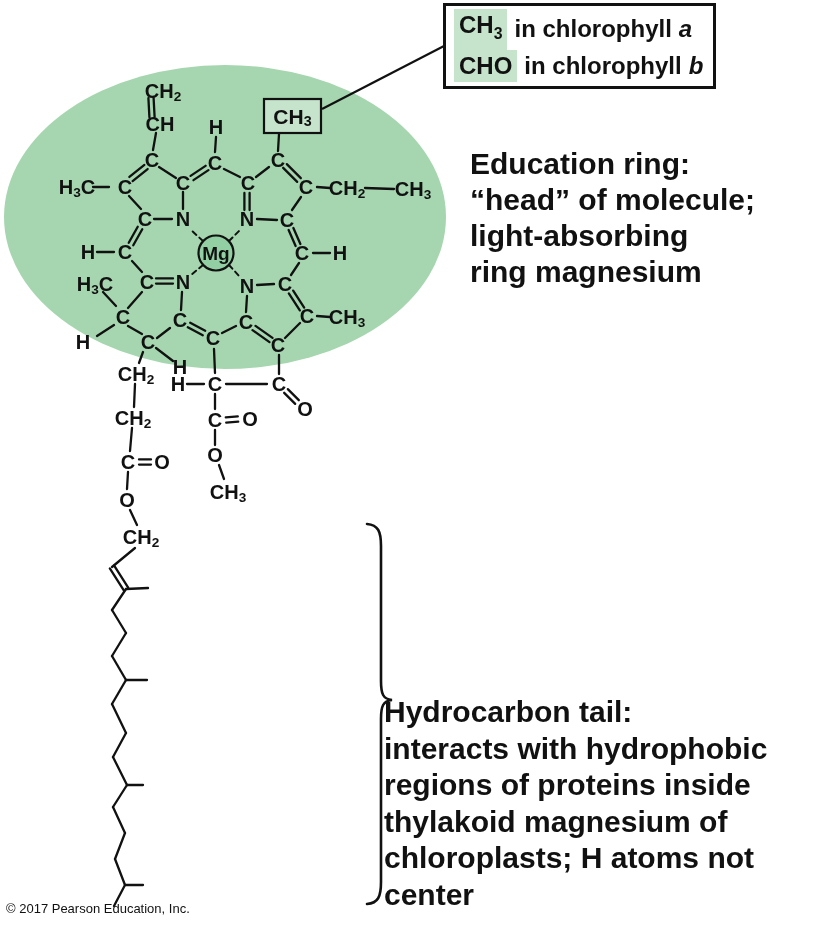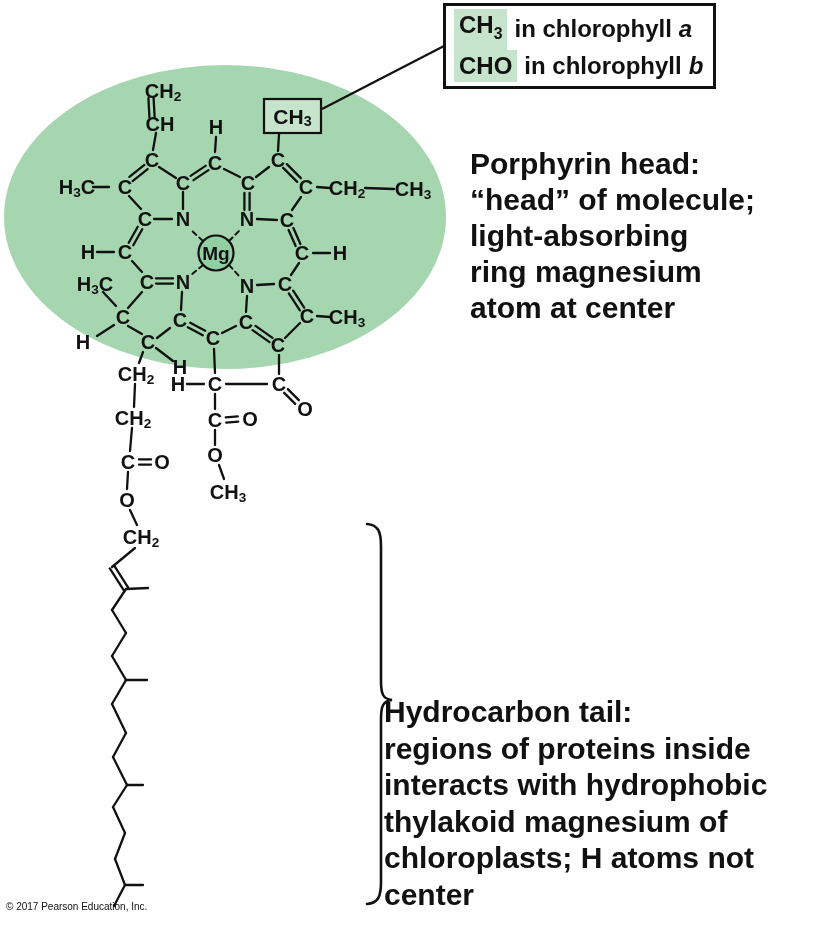--- a/index.html
+++ b/index.html
@@ -11,21 +11,21 @@
     background:#fff;border:3px solid #111;
     padding:3px 10px 4px 8px;
   }
   .callout .row{display:flex;align-items:center;white-space:nowrap;
     font-weight:bold;font-size:24px;line-height:32px;color:#111;}
   .callout .hl{background:#c6e4cb;padding:0 5px;margin-right:7px;}
   .callout .var{font-style:italic;margin-left:7px;}
   .note{position:absolute;font-weight:bold;color:#111;font-size:30px;line-height:36px;letter-spacing:0;}
   .note-porphyrin{left:470px;top:146px;}
   .note-hydrocarbon{left:384px;top:694px;line-height:36.5px;}
-  .copyright{position:absolute;left:6px;top:901px;font-size:10px;color:#111;}
+  .copyright{position:absolute;left:6px;top:901px;font-size:13px;color:#111;}
   sub{font-size:0.66em;}
 </style>
 </head>
 <body>
 
 <div class="stage">
 
   <svg id="mol" width="825" height="931" viewBox="0 0 825 931">
       <ellipse cx="225" cy="217" rx="221" ry="152" fill="#a6d6af"></ellipse>
       <line x1="322" y1="109" x2="444" y2="46" stroke="#111111" stroke-width="2.2"></line>
@@ -187,30 +187,29 @@
       <span class="var">a</span>
     </div>
     <div class="row">
       <span class="hl">CHO</span>
       <span>in chlorophyll</span>
       <span class="var">b</span>
     </div>
   </div>
 
   <div class="note note-porphyrin">
-    <div>Porphyrin head:</div>
+    <div>Education ring:</div>
     <div>“head” of molecule;</div>
     <div>light-absorbing</div>
     <div>ring magnesium</div>
-    <div>atom at center</div>
   </div>
 
   <div class="note note-hydrocarbon">
     <div>Hydrocarbon tail:</div>
+    <div>interacts with hydrophobic</div>
     <div>regions of proteins inside</div>
-    <div>interacts with hydrophobic</div>
     <div>thylakoid magnesium of</div>
     <div>chloroplasts; H atoms not</div>
     <div>center</div>
   </div>
 
   <div class="copyright">© 2017 Pearson Education, Inc.</div>
 </div>
 
 </body></html>

